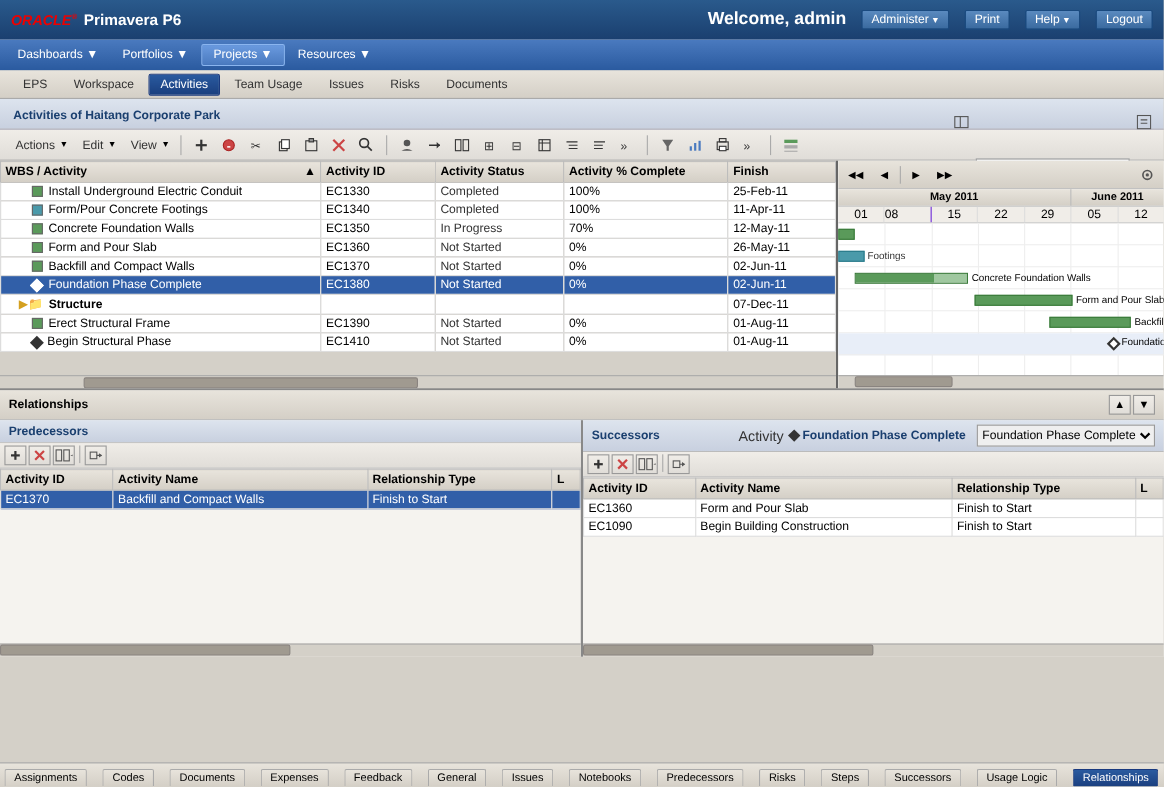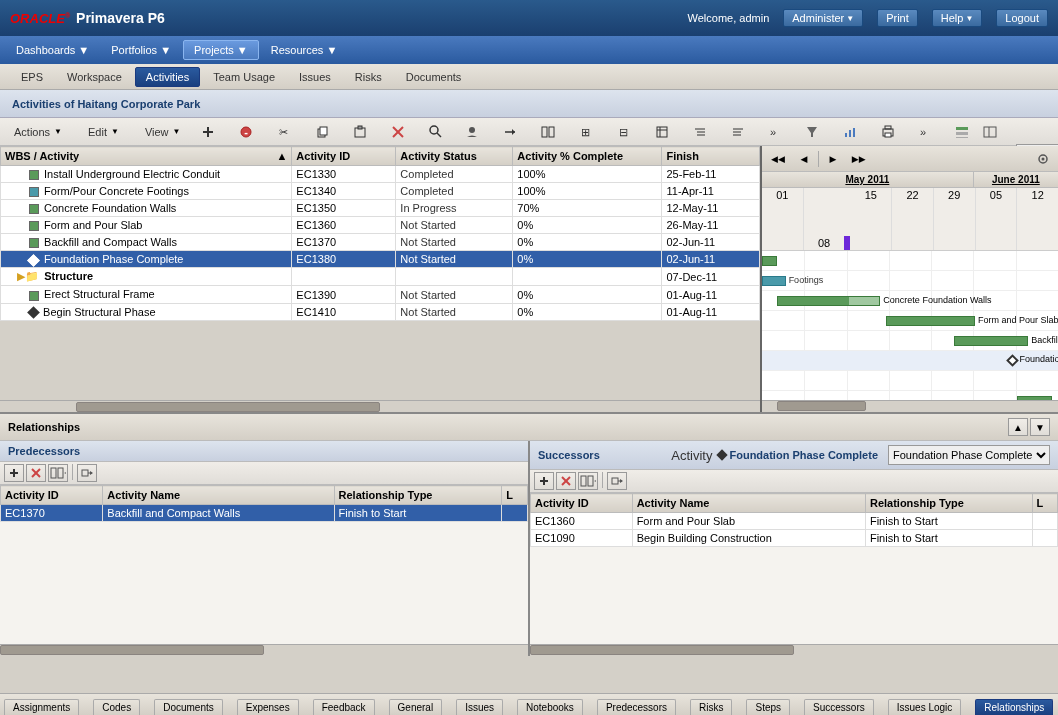--- a/index.html
+++ b/index.html
@@ -29,21 +29,21 @@
       color: white;
       font-size: 14px;
       font-weight: bold;
     }
     .top-right {
       display: flex;
       align-items: center;
       gap: 14px;
       color: white;
     }
-    .top-right .welcome { font-size: 11px; }
+    .top-right .welcome { font-size: 16px; font-weight: bold; }
     .top-right .top-btn {
       background: linear-gradient(180deg, #5a8abf 0%, #3a6a9f 100%);
       border: 1px solid #1a4a7f;
       color: white;
       padding: 2px 8px;
       cursor: pointer;
       border-radius: 2px;
       font-size: 11px;
     }
 
@@ -110,22 +110,22 @@
       background: linear-gradient(180deg, #f0ede8 0%, #e0ddd8 100%);
       height: 28px;
       display: flex;
       align-items: center;
       padding: 0 6px;
       gap: 2px;
       border-bottom: 1px solid #bbb;
     }
     .toolbar-group {
       display: flex;
-      align-items: center;
-      gap: 14px;
+      align-items: flex-start;
+      gap: 1px;
     }
     .toolbar-sep {
       width: 1px;
       height: 18px;
       background: #aaa;
       margin: 0 4px;
     }
     .tb-btn {
       padding: 2px 4px;
       cursor: pointer;
@@ -520,21 +520,21 @@
     <button class="tb-btn">
       <svg width="14" height="14">
           <rect x="1" y="1" width="12" height="12" fill="none" stroke="#555" stroke-width="1"></rect>
           <line x1="4" y1="5" x2="10" y2="5" stroke="#555"></line>
           <line x1="4" y1="8" x2="10" y2="8" stroke="#555"></line>
         </svg>
     </button>
   </div>
 </div>
 
-<div style="display:flex; height:268px; border-bottom:2px solid #888; overflow:hidden;">
+<div style="display:flex; height:209px; border-bottom:2px solid #888; overflow:hidden;">
 
   <div style="width:762px; display:flex; flex-direction:column; border-right:2px solid #666; overflow:hidden;">
     <div style="overflow:auto; flex:1;">
       <table class="act-table">
         <thead>
           <tr>
             <th style="width:220px;">WBS / Activity <span style="float:right;">▲</span></th>
             <th style="width:80px;">Activity ID</th>
             <th style="width:90px;">Activity Status</th>
             <th style="width:80px;">Activity % Complete</th>
@@ -661,28 +661,28 @@
       <button class="tb-btn" style="font-size:9px;">▶▶</button>
       <div style="flex:1;"></div>
       <button class="tb-btn">
         <svg width="12" height="12">
             <circle cx="6" cy="6" r="4" fill="none" stroke="#555" stroke-width="1.5"></circle>
             <circle cx="6" cy="6" r="1.5" fill="#555"></circle>
           </svg>
       </button>
     </div>
 
-    <div style="display:flex; background:linear-gradient(180deg,#e8e4dc 0%,#d4cfc6 100%); border-bottom:1px solid #bbb;text-decoration:underline;">
+    <div style="display:flex; background:linear-gradient(180deg,#e8e4dc 0%,#d4cfc6 100%); border-bottom:1px solid #bbb;">
       <div style="flex:5; text-align:center; border-right:1px solid #bbb; padding:2px 0; font-weight:bold; font-size:10px;">May 2011</div>
       <div style="flex:2; text-align:center; padding:2px 0; font-weight:bold; font-size:10px;">June 2011</div>
     </div>
 
     <div style="display:flex; background:#f0ede8; border-bottom:1px solid #ccc; font-size:9px;">
       <div style="flex:1; text-align:center; border-right:1px solid #ddd; padding:1px 0;">01</div>
-      <div style="flex:1; text-align:center; border-right:6px solid #6d28d9; padding:1px 0;margin-top:48px;">08</div>
+      <div style="flex:1; text-align:left; border-right:1px solid #6d28d9; padding:1px 0;">08</div>
       <div style="flex:1; text-align:center; border-right:1px solid #ddd; padding:1px 0;">15</div>
       <div style="flex:1; text-align:center; border-right:1px solid #ddd; padding:1px 0;">22</div>
       <div style="flex:1; text-align:center; border-right:1px solid #ddd; padding:1px 0;">29</div>
       <div style="flex:1; text-align:center; border-right:1px solid #ddd; padding:1px 0;">05</div>
       <div style="flex:1; text-align:center; padding:1px 0;">12</div>
     </div>
 
     <div style="flex:1; position:relative; overflow:hidden;">
 
       <div style="position:absolute;top:0;bottom:0;width:1px;background:#eee;left:14.28%;"></div>
@@ -891,15 +891,15 @@
   <button class="btm-tab">Documents</button>
   <button class="btm-tab">Expenses</button>
   <button class="btm-tab">Feedback</button>
   <button class="btm-tab">General</button>
   <button class="btm-tab">Issues</button>
   <button class="btm-tab">Notebooks</button>
   <button class="btm-tab">Predecessors</button>
   <button class="btm-tab">Risks</button>
   <button class="btm-tab">Steps</button>
   <button class="btm-tab">Successors</button>
-  <button class="btm-tab">Issues Logic</button>
+  <button class="btm-tab">Usage Logic</button>
   <button class="btm-tab active">Relationships</button>
 </div>
 
 </body></html>

